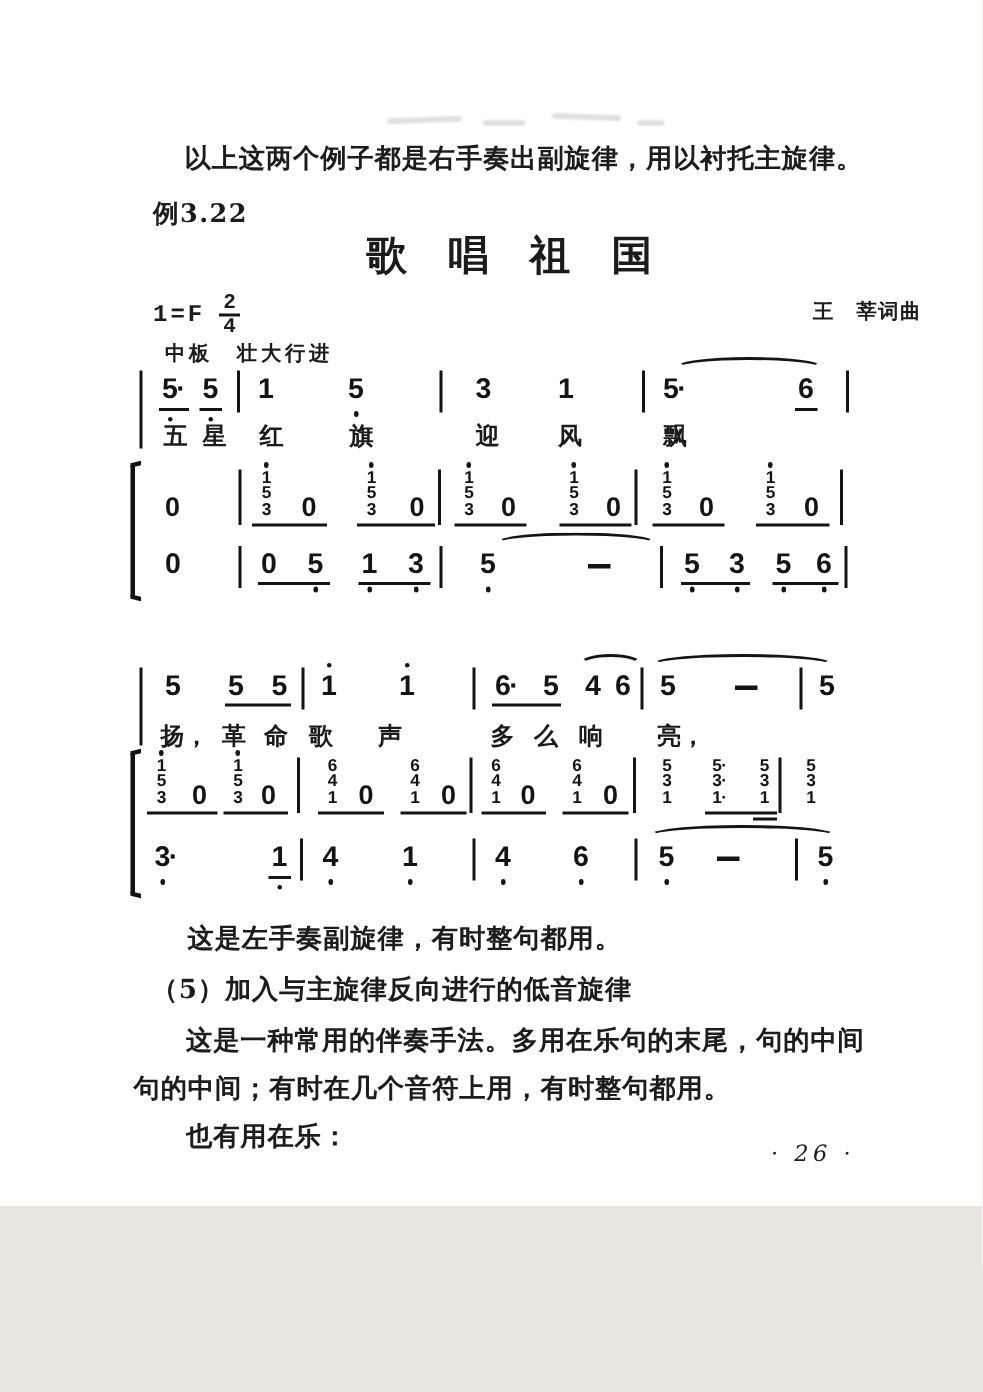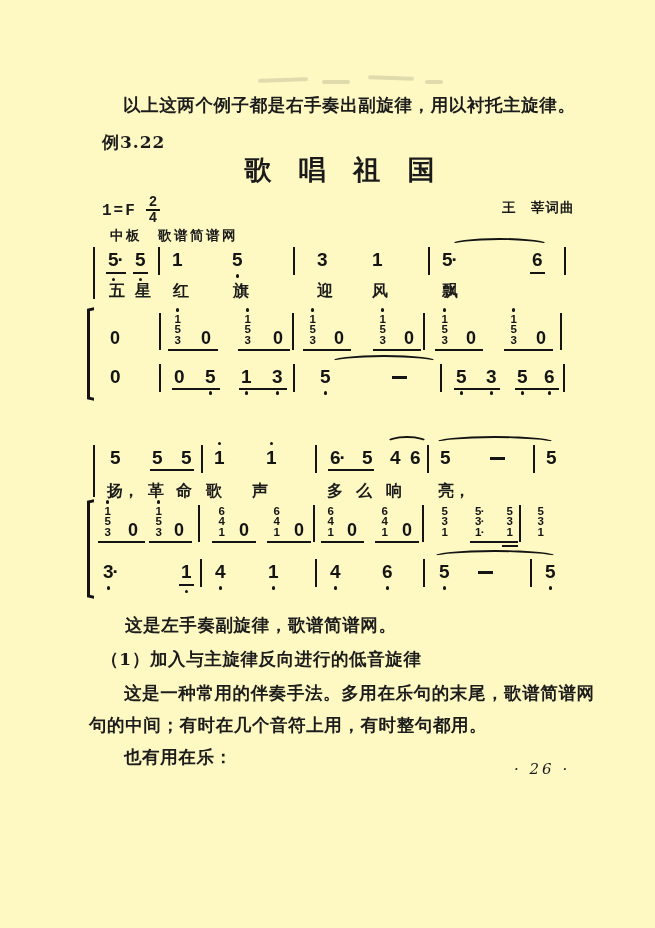--- a/index.html
+++ b/index.html
@@ -1,27 +1,27 @@
 <!DOCTYPE html>
 <html><head>
 <meta charset="utf-8">
 <style>
   html,body{margin:0;padding:0;background:#e8e6e0;}
-  .page{position:relative;width:655px;height:928px;background:#fef9c3;overflow:hidden;
+  .page{position:relative;width:655px;height:804px;background:#ffffff;overflow:hidden;
         font-family:"DejaVu Serif",serif;color:#1b1b1b;}
   .para{position:absolute;font-size:17.5px;font-weight:600;letter-spacing:0.6px;white-space:nowrap;color:#1c1c1c;}
   .ex-label{position:absolute;font-size:17px;font-weight:700;letter-spacing:1px;}
   .title{position:absolute;left:0;right:0;padding-left:26px;text-align:center;
          font-size:27px;font-weight:700;letter-spacing:2px;word-spacing:14px;}
   .keyline{position:absolute;font-size:16px;font-weight:700;letter-spacing:2px;font-family:Liberation Mono, monospace;}
   .frac{display:inline-block;vertical-align:-7px;margin-left:9px;text-align:center;
         font-size:14px;line-height:12px;font-weight:700;letter-spacing:0;}
   .fnum{display:block;border-bottom:2px solid #151515;padding:0 3px 1px;}
   .fden{display:block;padding-top:1px;}
-  .credit{position:absolute;font-size:13.5px;font-weight:700;letter-spacing:1px;}
+  .credit{position:absolute;font-size:13.5px;font-weight:700;letter-spacing:1px;margin-left:40px;}
   .tempo{position:absolute;font-size:13.5px;font-weight:700;letter-spacing:2.5px;}
   #score{position:absolute;left:0;top:0;width:655px;height:928px;}
   .note{position:absolute;font-family:"Liberation Sans",sans-serif;font-weight:700;
         font-size:19px;line-height:19px;color:#141414;white-space:nowrap;letter-spacing:-1px;}
   .note0{font-size:18px;line-height:18px;}
   .lyric{position:absolute;font-size:16px;line-height:17px;font-weight:600;white-space:nowrap;}
   .barline{position:absolute;width:2px;background:#141414;}
   .beam{position:absolute;height:2px;background:#141414;}
   .dotm{position:absolute;width:3.6px;height:3.6px;border-radius:50%;background:#141414;}
   .chord{position:absolute;width:15px;display:flex;flex-direction:column;align-items:center;
@@ -55,21 +55,21 @@
   <div class="ex-label" style="left:102px;top:131px;">例3.22</div>
 
   <div class="title" style="top:152px;">歌 唱 祖 国</div>
 
   <div class="keyline" style="left:102px;top:196px;">
     <span>1=F</span><span class="frac"><span class="fnum">2</span><span class="fden">4</span></span>
   </div>
 
   <div class="credit" style="left:502px;top:199px;">王　莘词曲</div>
 
-  <div class="tempo" style="left:110px;top:227px;">中板　歌谱简谱网</div>
+  <div class="tempo" style="left:110px;top:227px;">中板　壮大行进</div>
 
   <div id="score">
       <div class="barline" style="left: 93px; top: 247px; height: 52px;"></div>
       <div class="note" style="left: 108px; top: 250px;">5·</div>
       <div class="beam" style="left: 106px; top: 272px; width: 20px;"></div>
       <div class="dotm" style="left: 111.5px; top: 277.5px;"></div>
       <div class="note" style="left: 135px; top: 250px;">5</div>
       <div class="beam" style="left: 133px; top: 272px; width: 15px;"></div>
       <div class="dotm" style="left: 138.5px; top: 277.5px;"></div>
       <div class="barline" style="left: 158px; top: 247px; height: 28px;"></div>
@@ -295,25 +295,25 @@
       <div class="barline" style="left: 423px; top: 559px; height: 28px;"></div>
       <div class="note" style="left: 439px; top: 562px;">5</div>
       <div class="dotm" style="left: 442.5px; top: 586px;"></div>
       <div class="dash" style="left: 478px; top: 571px;"></div>
       <div class="barline" style="left: 530px; top: 559px; height: 28px;"></div>
       <div class="note" style="left: 545px; top: 562px;">5</div>
       <div class="dotm" style="left: 548.5px; top: 586px;"></div>
       <div class="arc" style="left: 432px; top: 550px; width: 122px;"></div>
     </div>
 
-  <div class="para" style="left:125px;top:613px;">这是左手奏副旋律，歌谱简谱网。</div>
-
-  <div class="para" style="left:101px;top:647px;">（1）加入与主旋律反向进行的低音旋律</div>
-
-  <div class="para" style="left:124px;top:681px;">这是一种常用的伴奏手法。多用在乐句的末尾，歌谱简谱网</div>
+  <div class="para" style="left:125px;top:613px;">这是左手奏副旋律，有时整句都用。</div>
+
+  <div class="para" style="left:101px;top:647px;">（5）加入与主旋律反向进行的低音旋律</div>
+
+  <div class="para" style="left:124px;top:681px;">这是一种常用的伴奏手法。多用在乐句的末尾，句的中间</div>
 
   <div class="para" style="left:89px;top:713px;">句的中间；有时在几个音符上用，有时整句都用。</div>
 
   <div class="para" style="left:124px;top:745px;">也有用在乐：</div>
 
   <div class="pageno" style="left:514px;top:760px;">· 26 ·</div>
 
 
 </div>
 

